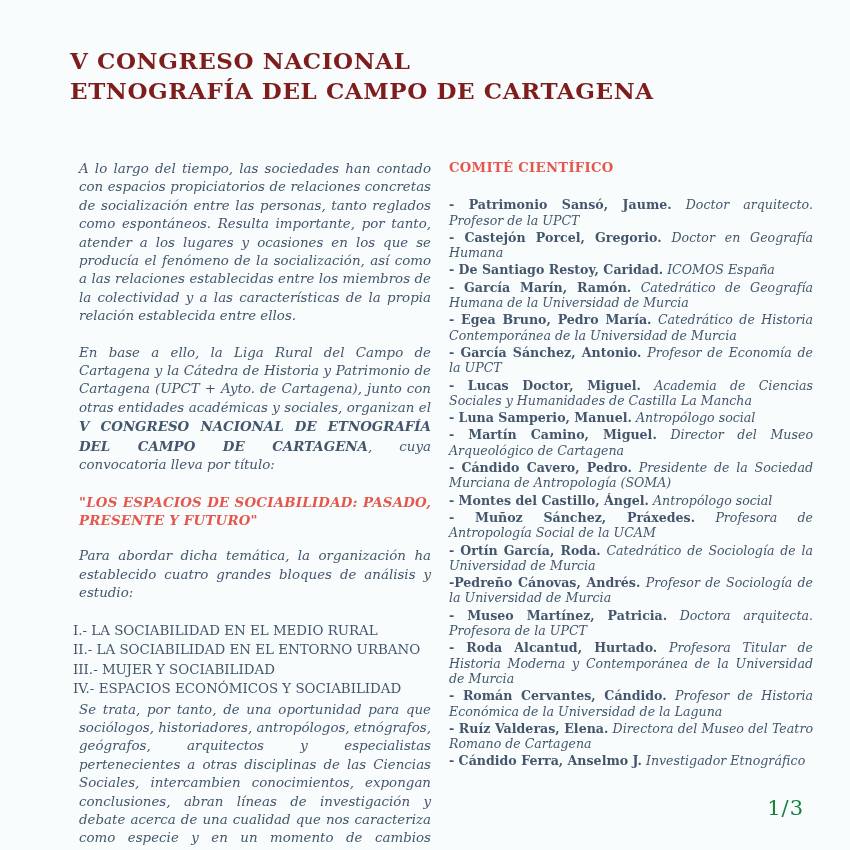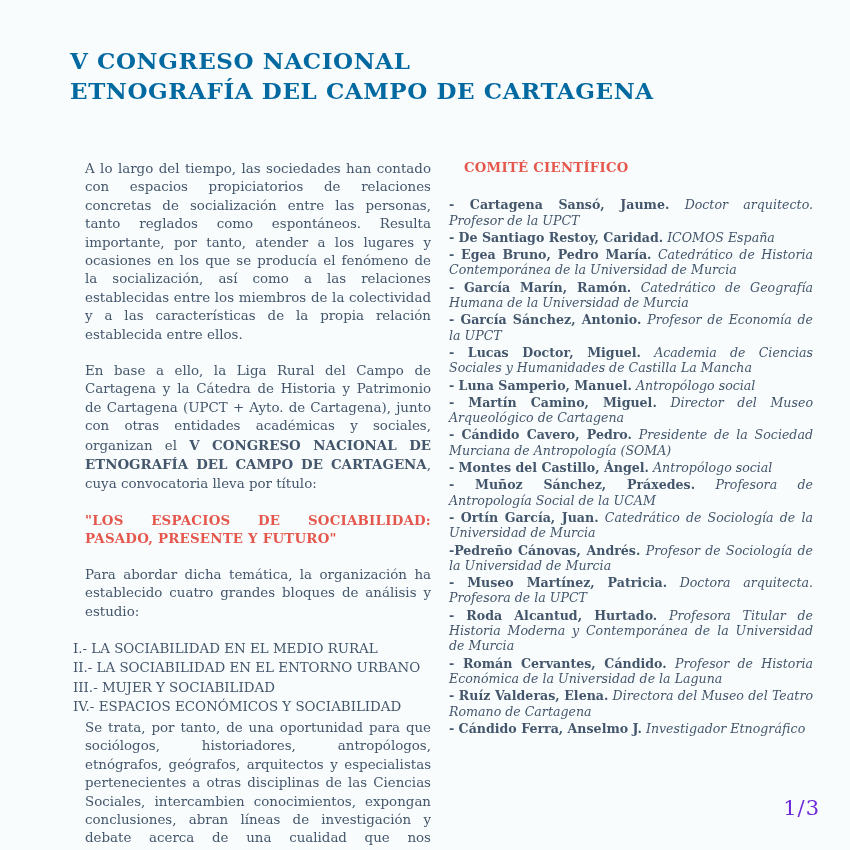--- a/index.html
+++ b/index.html
@@ -18,38 +18,38 @@
   }
   .title {
     position: absolute;
     left: 70px;
     top: 46px;
     margin: 0;
     font-size: 23px;
     line-height: 30px;
     font-weight: bold;
     letter-spacing: 0.6px;
-    color: #0369a1;
+    color: #7f1d1d;
   }
   .columns {
     position: absolute;
     left: 73px;
     top: 160px;
     width: 740px;
     display: flex;
     gap: 18px;
   }
   .col-left {
     width: 358px;
     font-size: 13.4px;
     line-height: 18.4px;
     text-align: justify;
     hyphens: auto;
   }
-  .col-left p { margin: 0 0 18px 12px; }
+  .col-left p { margin: 0 0 18px 6px; font-style: italic; }
   .bold-inline { font-weight: bold; }
   .red-heading {
     color: #e5574c;
     font-weight: bold;
     letter-spacing: 0.2px;
   }
   .blocks-list {
     list-style: none;
     margin: 0 0 2px 0;
     padding: 0;
@@ -58,36 +58,36 @@
   }
   .closing { margin-bottom: 0 !important; }
   .col-right {
     width: 364px;
     font-size: 12.6px;
     line-height: 15.3px;
     text-align: justify;
     hyphens: auto;
   }
   .committee-heading {
-    margin: 0 0 22px 15px;
+    margin: 0 0 22px 0;
     font-size: 13.2px;
     font-weight: bold;
     letter-spacing: 0.3px;
     color: #e5574c;
     text-align: left;
   }
   .member { margin: 0 0 2px 0; }
   .member-name { font-weight: bold; }
   .member-role { font-style: italic; }
   .page-number {
     position: absolute;
-    right: 30px;
+    right: 46px;
     bottom: 30px;
     font-size: 21px;
-    color: #6d28d9;
+    color: #15803d;
     letter-spacing: 1px;
     margin-left: 44px;
   }
 </style>
 </head>
 <body>
 
 <div class="page">
 
   <h1 class="title">
@@ -108,45 +108,46 @@
         <li>III.- MUJER Y SOCIABILIDAD</li>
         <li>IV.- ESPACIOS ECONÓMICOS Y SOCIABILIDAD</li>
       </ul>
       <p class="closing">Se trata, por tanto, de una oportunidad para que sociólogos, historiadores, antropólogos, etnógrafos, geógrafos, arquitectos y especialistas pertenecientes a otras disciplinas de las Ciencias Sociales, intercambien conocimientos, expongan conclusiones, abran líneas de investigación y debate acerca de una cualidad que nos caracteriza como especie y en un momento de cambios acelerados y profundos que afectan a las formas de sociabilidad tradicionales. De todo ello se hablará en las jornadas del congreso, previstas para los días 23, 24 y 25 del mes de octubre de 2025, en el salón de actos Isaac Peral del antiguo edificio CIM de la Universidad Politécnica de Cartagena (UPCT).</p>
     </div>
 
     <div class="col-right">
       <h2 class="committee-heading">COMITÉ CIENTÍFICO</h2>
       <div>
 
-  <p class="member"><span class="member-name">- Cartagena Sansó, Jaume.</span> <span class="member-role">Doctor arquitecto. Profesor de la UPCT</span></p>
+  <p class="member"><span class="member-name">- Patrimonio Sansó, Jaume.</span> <span class="member-role">Doctor arquitecto. Profesor de la UPCT</span></p>
 
+  <p class="member"><span class="member-name">- Castejón Porcel, Gregorio.</span> <span class="member-role">Doctor en Geografía Humana</span></p>
 
   <p class="member"><span class="member-name">- De Santiago Restoy, Caridad.</span> <span class="member-role">ICOMOS España</span></p>
 
+  <p class="member"><span class="member-name">- García Marín, Ramón.</span> <span class="member-role">Catedrático de Geografía Humana de la Universidad de Murcia</span></p>
+
   <p class="member"><span class="member-name">- Egea Bruno, Pedro María.</span> <span class="member-role">Catedrático de Historia Contemporánea de la Universidad de Murcia</span></p>
-
-  <p class="member"><span class="member-name">- García Marín, Ramón.</span> <span class="member-role">Catedrático de Geografía Humana de la Universidad de Murcia</span></p>
 
   <p class="member"><span class="member-name">- García Sánchez, Antonio.</span> <span class="member-role">Profesor de Economía de la UPCT</span></p>
 
   <p class="member"><span class="member-name">- Lucas Doctor, Miguel.</span> <span class="member-role">Academia de Ciencias Sociales y Humanidades de Castilla La Mancha</span></p>
 
   <p class="member"><span class="member-name">- Luna Samperio, Manuel.</span> <span class="member-role">Antropólogo social</span></p>
 
   <p class="member"><span class="member-name">- Martín Camino, Miguel.</span> <span class="member-role">Director del Museo Arqueológico de Cartagena</span></p>
 
   <p class="member"><span class="member-name">- Cándido Cavero, Pedro.</span> <span class="member-role">Presidente de la Sociedad Murciana de Antropología (SOMA)</span></p>
 
   <p class="member"><span class="member-name">- Montes del Castillo, Ángel.</span> <span class="member-role">Antropólogo social</span></p>
 
 
   <p class="member"><span class="member-name">- Muñoz Sánchez, Práxedes.</span> <span class="member-role">Profesora de Antropología Social de la UCAM</span></p>
 
-  <p class="member"><span class="member-name">- Ortín García, Juan.</span> <span class="member-role">Catedrático de Sociología de la Universidad de Murcia</span></p>
+  <p class="member"><span class="member-name">- Ortín García, Roda.</span> <span class="member-role">Catedrático de Sociología de la Universidad de Murcia</span></p>
 
   <p class="member"><span class="member-name">-Pedreño Cánovas, Andrés.</span> <span class="member-role">Profesor de Sociología de la Universidad de Murcia</span></p>
 
   <p class="member"><span class="member-name">- Museo Martínez, Patricia.</span> <span class="member-role">Doctora arquitecta. Profesora de la UPCT</span></p>
 
   <p class="member"><span class="member-name">- Roda Alcantud, Hurtado.</span> <span class="member-role">Profesora Titular de Historia Moderna y Contemporánea de la Universidad de Murcia</span></p>
 
   <p class="member"><span class="member-name">- Román Cervantes, Cándido.</span> <span class="member-role">Profesor de Historia Económica de la Universidad de la Laguna</span></p>
 
   <p class="member"><span class="member-name">- Ruíz Valderas, Elena.</span> <span class="member-role">Directora del Museo del Teatro Romano de Cartagena</span></p>

